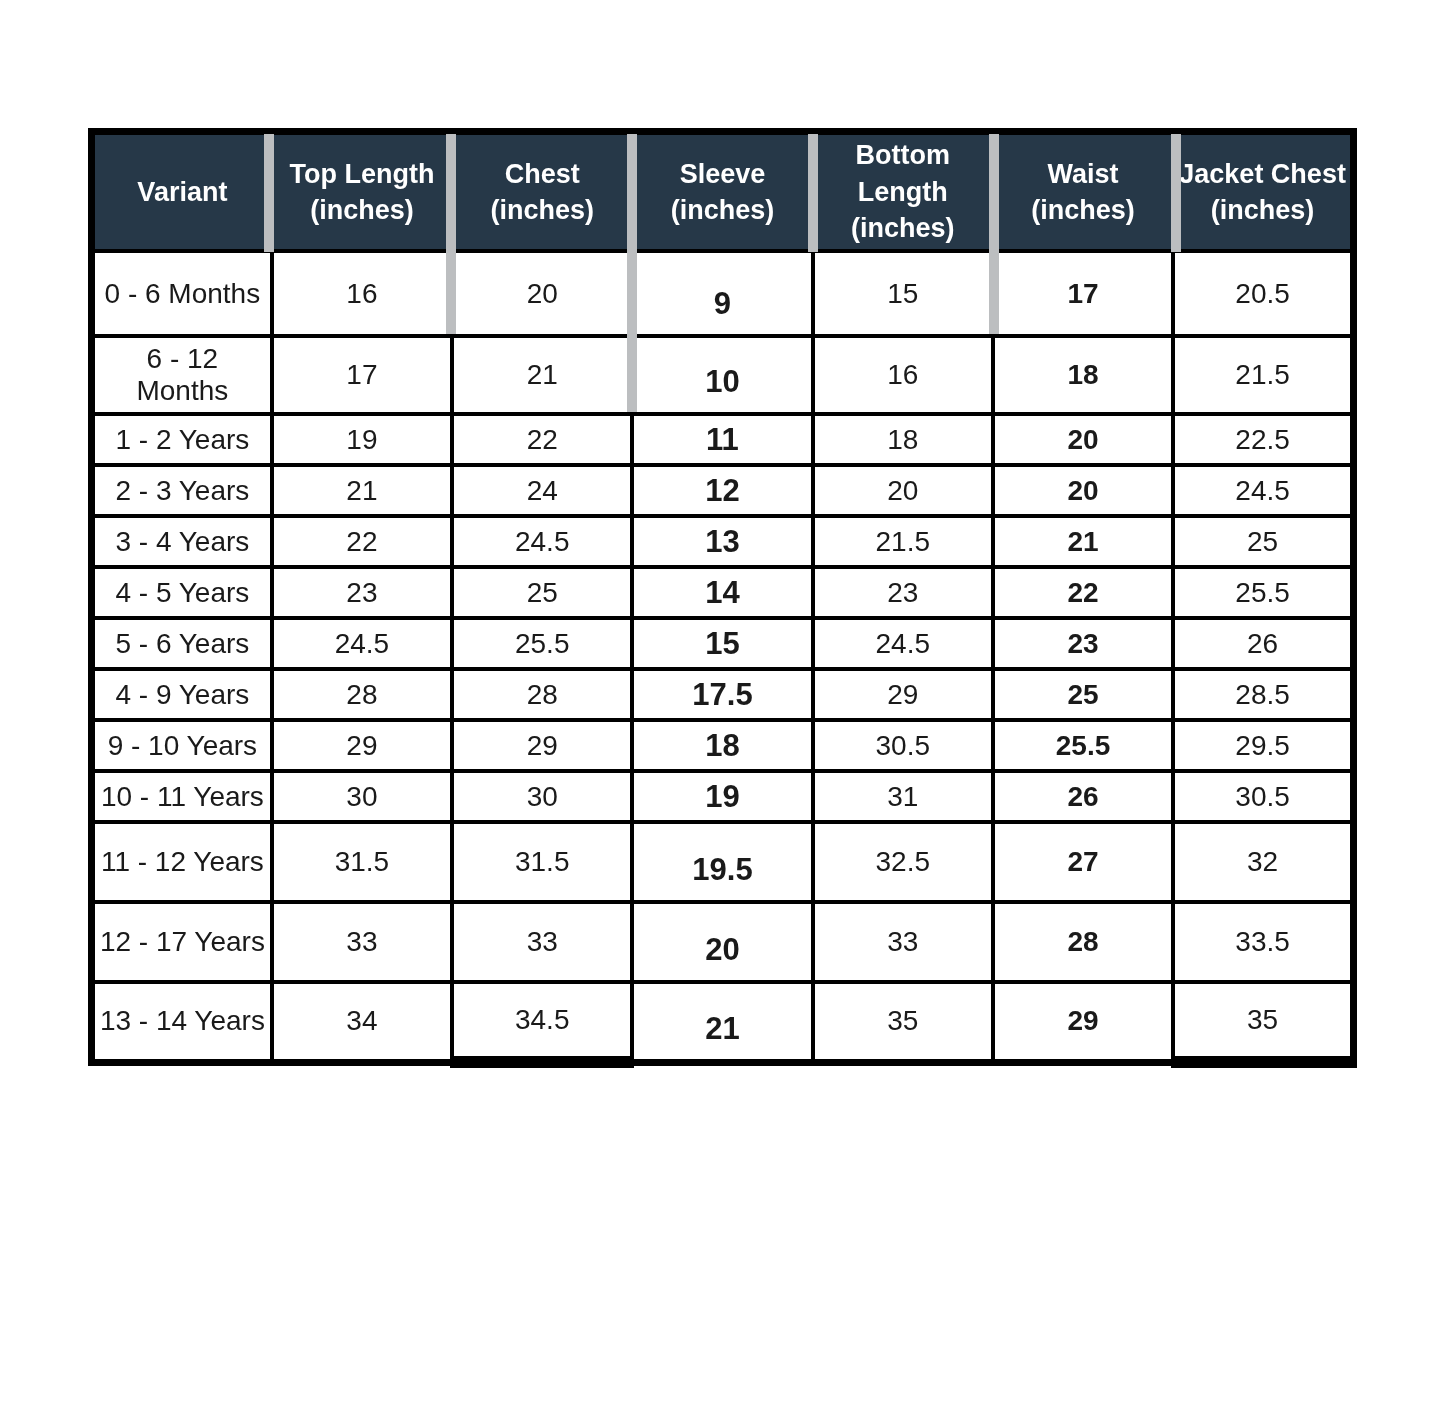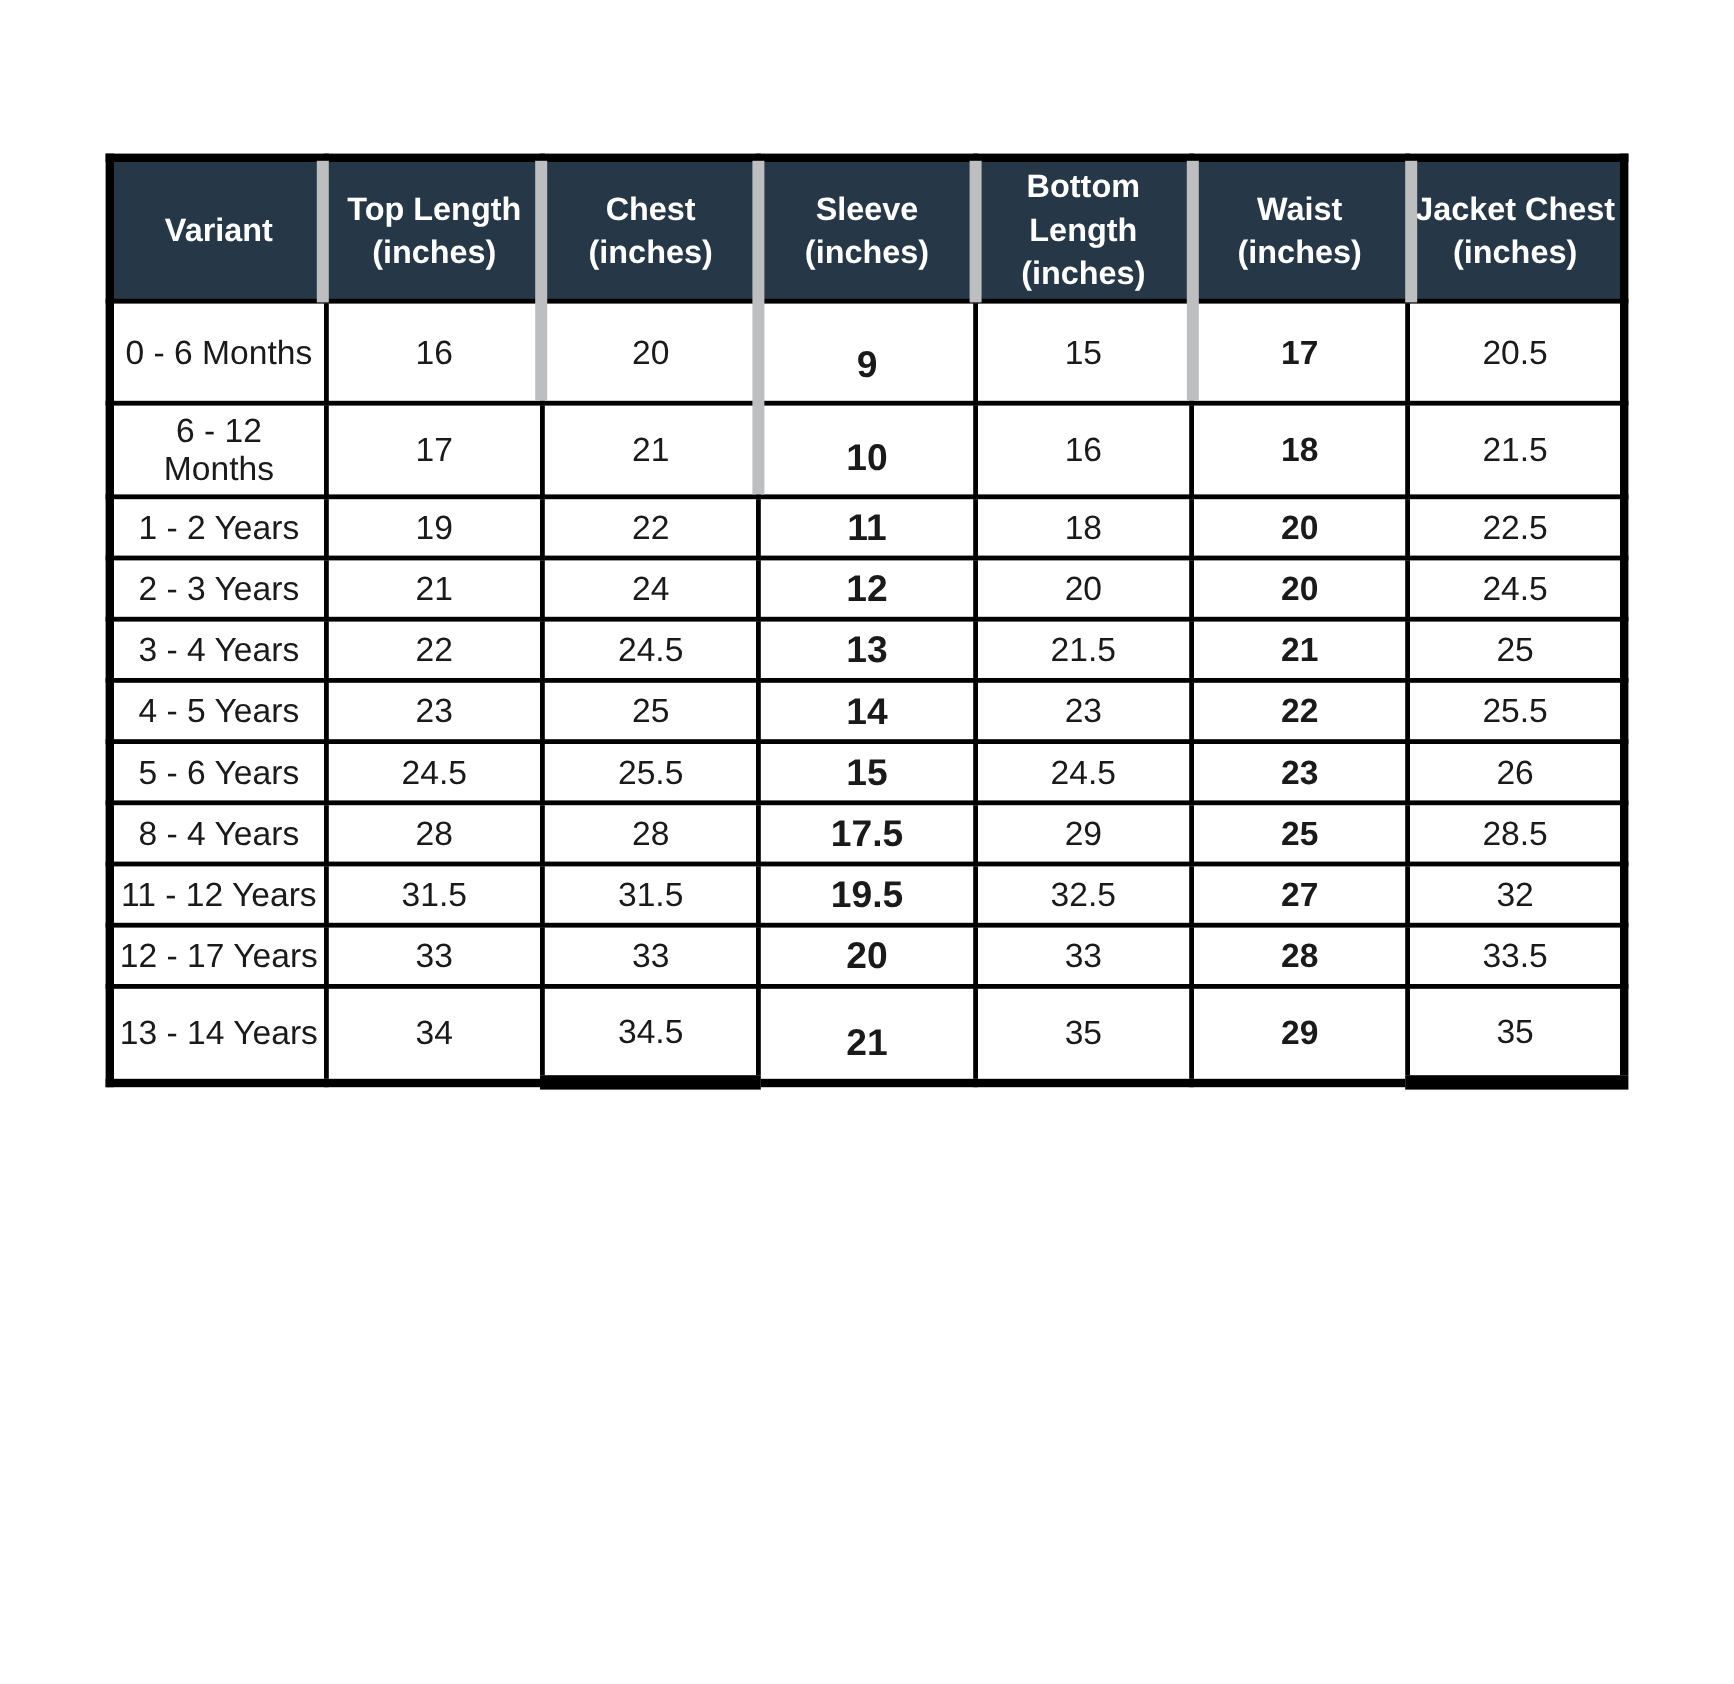--- a/index.html
+++ b/index.html
@@ -173,27 +173,45 @@
           <tr>
             <td class="col-variant">5 - 6 Years</td>
             <td class="col-top-length">24.5</td>
             <td class="col-chest">25.5</td>
             <td class="col-sleeve">15</td>
             <td class="col-bottom-length">24.5</td>
             <td class="col-waist">23</td>
             <td class="col-jacket-chest">26</td>
           </tr>
           <tr>
-            <td class="col-variant">8 - 4 Years</td>
+            <td class="col-variant">4 - 9 Years</td>
             <td class="col-top-length">28</td>
             <td class="col-chest">28</td>
             <td class="col-sleeve">17.5</td>
             <td class="col-bottom-length">29</td>
             <td class="col-waist">25</td>
             <td class="col-jacket-chest">28.5</td>
+          </tr>
+          <tr>
+            <td class="col-variant">9 - 10 Years</td>
+            <td class="col-top-length">29</td>
+            <td class="col-chest">29</td>
+            <td class="col-sleeve">18</td>
+            <td class="col-bottom-length">30.5</td>
+            <td class="col-waist">25.5</td>
+            <td class="col-jacket-chest">29.5</td>
+          </tr>
+          <tr>
+            <td class="col-variant">10 - 11 Years</td>
+            <td class="col-top-length">30</td>
+            <td class="col-chest">30</td>
+            <td class="col-sleeve">19</td>
+            <td class="col-bottom-length">31</td>
+            <td class="col-waist">26</td>
+            <td class="col-jacket-chest">30.5</td>
           </tr>
           <tr>
             <td class="col-variant">11 - 12 Years</td>
             <td class="col-top-length">31.5</td>
             <td class="col-chest">31.5</td>
             <td class="col-sleeve">19.5</td>
             <td class="col-bottom-length">32.5</td>
             <td class="col-waist">27</td>
             <td class="col-jacket-chest">32</td>
           </tr>

